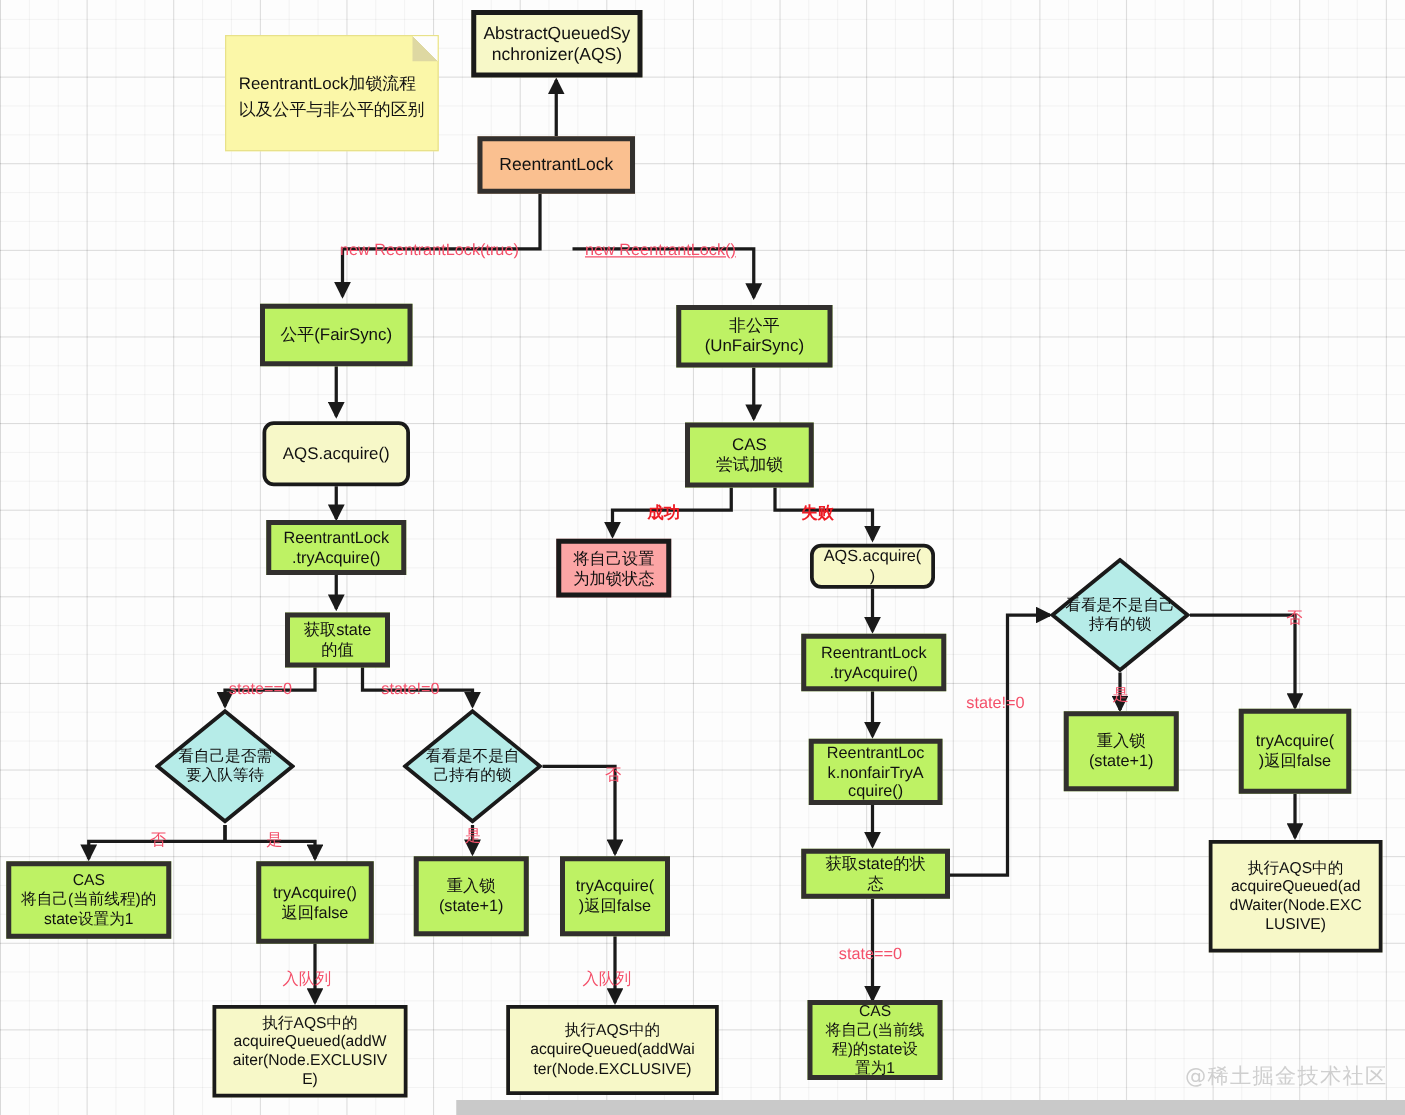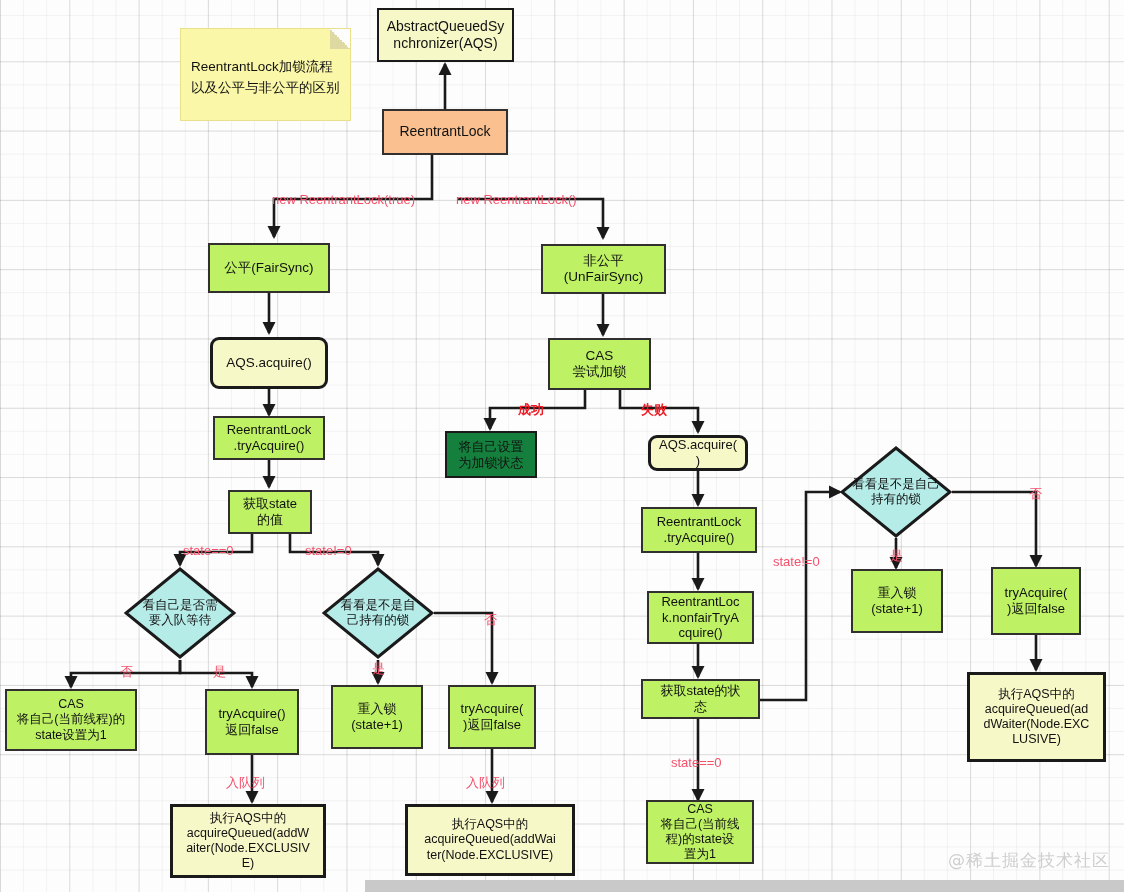--- a/index.html
+++ b/index.html
@@ -19,30 +19,30 @@
       linear-gradient(to bottom, rgba(0,0,0,0.10) 1px, transparent 1px);
     background-size:23.1px 23.1px, 23.1px 23.1px, 69.3px 69.3px, 69.3px 69.3px;
     background-position:0 -8px,0 -8px,0 -8px,0 -8px;
   }
   #edges{position:absolute;left:0;top:0;width:1124px;height:892px;pointer-events:none;}
 
   .node{
     position:absolute;box-sizing:border-box;
     display:flex;align-items:center;justify-content:center;
     text-align:center;
-    border:2px solid #d946ef;
+    border:4px solid #d946ef;
     color:#111;
     line-height:1.22;
     white-space:pre-line;
     padding:2px 3px;
   }
   .orange{background:#bef264;border-color:#32302e;}
   .orange-strong{background:#fac090;border-color:#32302e;}
   .yellow{background:#f7f8c8;border-color:#1a1a1a;}
-  .white{background:#15803d;border-color:#1a1a1a;}
+  .white{background:#fca5a5;border-color:#1a1a1a;}
   .rounded{border-radius:9px;border-width:3px;}
   .thick{border-width:3px;}
 
   .note{
     position:absolute;box-sizing:border-box;
     background:#fbf7a8;
     border:1px solid #e8e18a;
     padding:8px 10px;
     font-size:13.5px;line-height:1.5;color:#111;
     white-space:pre-line;
@@ -149,21 +149,21 @@
   <span>ReentrantLock加锁流程以及公平与非公平的区别</span>
   <span class="note-fold"></span>
 </div>
 
 <div class="node yellow" style="left:377px;top:8px;width:137px;height:54px;font-size:14px;">AbstractQueuedSy
 nchronizer(AQS)</div>
 
 <div class="node orange-strong" style="left:382px;top:109px;width:126px;height:46px;font-size:14px;">ReentrantLock</div>
 
 <div class="elabel" style="left:272px;top:192px;">new ReentrantLock(true)</div>
-<div class="elabel" style="left:456px;top:192px;">new ReentrantLock()</div>
+<div class="elabel" style="left:468px;top:192px;text-decoration:underline;">new ReentrantLock()</div>
 
 <div class="node orange" style="left:208px;top:243px;width:122px;height:50px;font-size:13.5px;">公平(FairSync)</div>
 
 <div class="node yellow rounded" style="left:210px;top:337px;width:118px;height:52px;font-size:13.5px;">AQS.acquire()</div>
 
 <div class="node orange" style="left:213px;top:416px;width:112px;height:44px;font-size:13px;">ReentrantLock
 .tryAcquire()</div>
 
 <div class="node orange" style="left:228px;top:490px;width:84px;height:44px;font-size:13px;">获取state
 的值</div>

